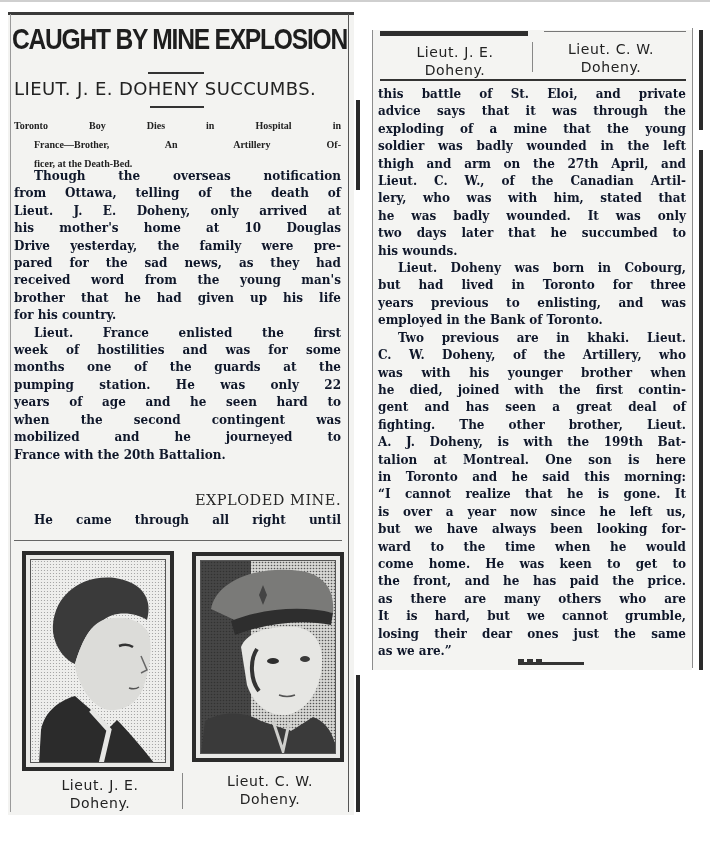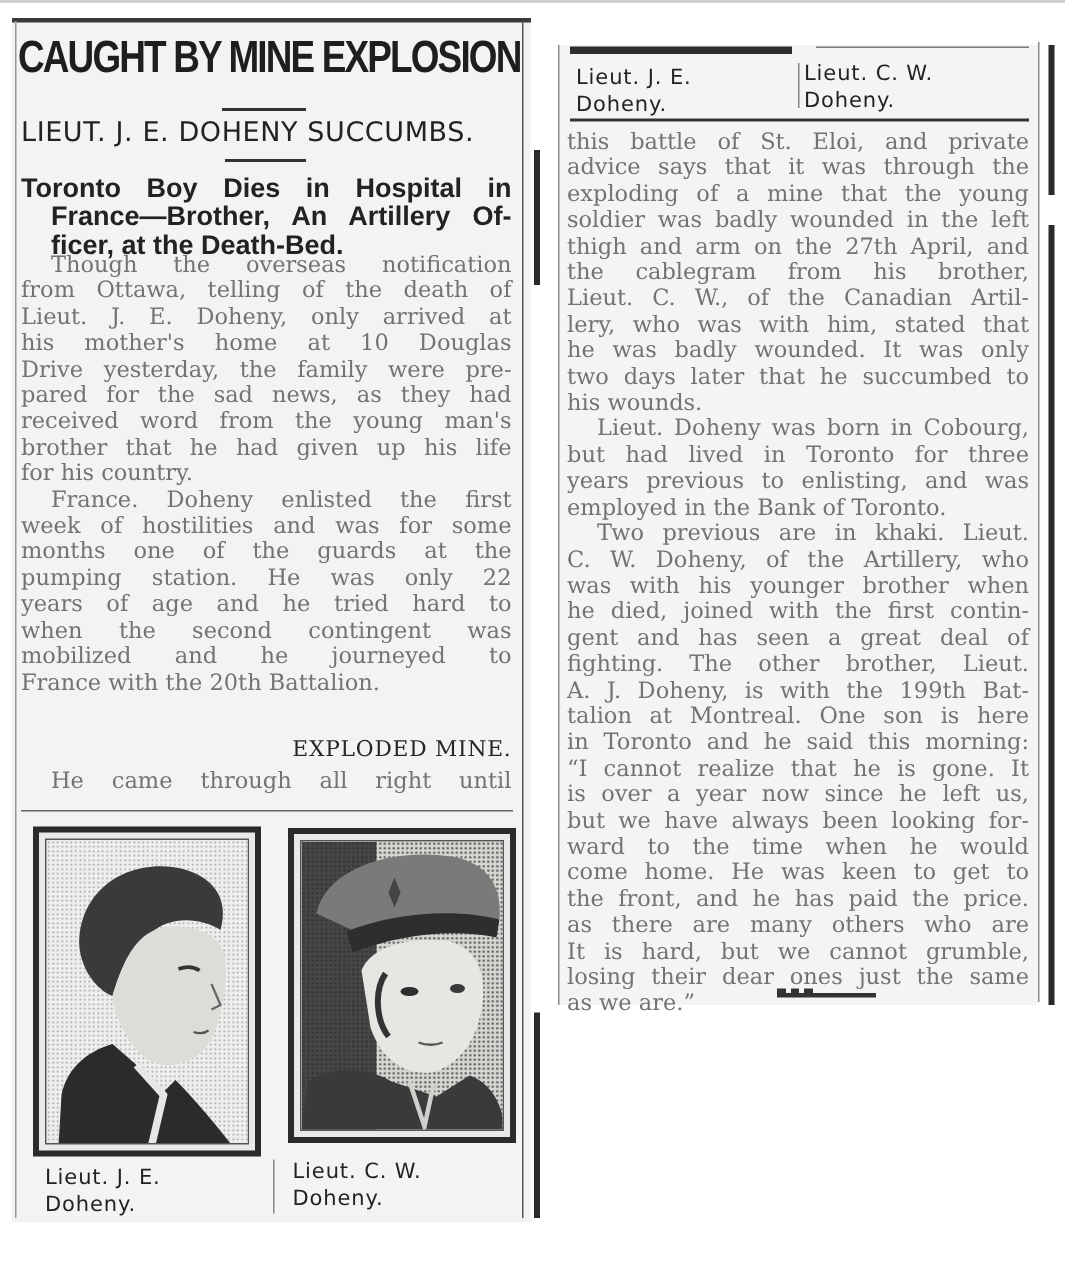--- a/index.html
+++ b/index.html
@@ -32,29 +32,29 @@
   }
   .short-rule { position: absolute; height: 2px; background: #333; }
   .subhead {
     position: absolute; left: 14px; top: 78px; width: 328px;
     font-family: "DejaVu Sans", "Liberation Sans", sans-serif;
     font-weight: normal; font-size: 18px; letter-spacing: 0.4px; color: #222;
     white-space: nowrap;
   }
   .deck {
     position: absolute; left: 14px; top: 116px; width: 327px;
-    font-family: Liberation Sans, sans-serif;
-    font-weight: bold; font-size: 18px; line-height: 19px; color: #222;
+    font-family: Liberation Serif, serif;
+    font-weight: bold; font-size: 10px; line-height: 19px; color: #222;
   }
   .deck .l1 { display: block; text-align: justify; text-align-last: justify; }
   .deck .ind { display: block; padding-left: 20px; }
   .deck .ind.j { text-align: justify; text-align-last: justify; }
 
   .body-col {
-    position: absolute; font-size: 15px; line-height: 17.4px; color: #737373;
+    position: absolute; font-size: 12px; line-height: 17.4px; color: #0f172a; font-weight: bold;
   }
   .body-col p { margin: 0; text-align: justify; hyphens: none; }
   .body-col p .ln { display: block; text-align: justify; text-align-last: justify; white-space: nowrap; }
   .body-col p .ln.last { text-align-last: left; }
   .body-col p .ln.ind { padding-left: 20px; }
   .col-left { left: 14px; top: 168px; width: 327px; }
   .section-head {
     position: absolute; left: 14px; top: 492px; width: 327px; text-align: right;
     font-size: 14.5px; letter-spacing: 0.5px; color: #262626;
   }
@@ -62,21 +62,21 @@
 
   .photo-rule { position: absolute; left: 14px; top: 540px; width: 328px; height: 1px; background: #666; }
   .photo {
     position: absolute; border: 4px solid #2b2b2b; box-sizing: border-box;
     background: #e9e9e7; overflow: hidden;
   }
   .photo .inner { position: absolute; inset: 4px; border: 1px solid #555; overflow: hidden; background: #ececea; }
   .photo-1 { left: 22px; top: 551px; width: 152px; height: 220px; }
   .photo-2 { left: 192px; top: 552px; width: 152px; height: 210px; }
   .cap {
-    position: absolute; 
+    position: absolute; text-align: center;
     font-family: "DejaVu Sans", "Liberation Sans", sans-serif;
     font-size: 14px; line-height: 18px; color: #222; letter-spacing: 0.6px;
   }
   .cap-1 { left: 30px; top: 776px; width: 140px; }
   .cap-2 { left: 195px; top: 772px; width: 150px; }
   .cap-sep { position: absolute; left: 182px; top: 773px; width: 1px; height: 36px; background: #888; }
 
   
   .clip-right {
     position: absolute; left: 372px; top: 30px; width: 320px; height: 640px; background: #f4f4f2;
@@ -126,25 +126,25 @@
     <span class="ln">from Ottawa, telling of the death of</span>
     <span class="ln">Lieut. J. E. Doheny, only arrived at</span>
     <span class="ln">his mother's home at 10 Douglas</span>
     <span class="ln">Drive yesterday, the family were pre-</span>
     <span class="ln">pared for the sad news, as they had</span>
     <span class="ln">received word from the young man's</span>
     <span class="ln">brother that he had given up his life</span>
     <span class="ln last">for his country.</span>
   </p>
   <p>
-    <span class="ln ind">France. Doheny enlisted the first</span>
+    <span class="ln ind">Lieut. France enlisted the first</span>
     <span class="ln">week of hostilities and was for some</span>
     <span class="ln">months one of the guards at the</span>
     <span class="ln">pumping station. He was only 22</span>
-    <span class="ln">years of age and he tried hard to</span>
+    <span class="ln">years of age and he seen hard to</span>
     <span class="ln">when the second contingent was</span>
     <span class="ln">mobilized and he journeyed to</span>
     <span class="ln last">France with the 20th Battalion.</span>
   </p>
 </div>
 
 <div class="section-head">EXPLODED MINE.</div>
 <div class="body-col col-left-2">
   <p>
     <span class="ln ind">He came through all right until</span>
@@ -234,21 +234,20 @@
 </div>
 <div class="r-mid-rule"></div>
 
 <div class="body-col col-right">
   <p>
     <span class="ln">this battle of St. Eloi, and private</span>
     <span class="ln">advice says that it was through the</span>
     <span class="ln">exploding of a mine that the young</span>
     <span class="ln">soldier was badly wounded in the left</span>
     <span class="ln">thigh and arm on the 27th April, and</span>
-    <span class="ln">the cablegram from his brother,</span>
     <span class="ln">Lieut. C. W., of the Canadian Artil-</span>
     <span class="ln">lery, who was with him, stated that</span>
     <span class="ln">he was badly wounded. It was only</span>
     <span class="ln">two days later that he succumbed to</span>
     <span class="ln last">his wounds.</span>
   </p>
   <p>
     <span class="ln ind">Lieut. Doheny was born in Cobourg,</span>
     <span class="ln">but had lived in Toronto for three</span>
     <span class="ln">years previous to enlisting, and was</span>

